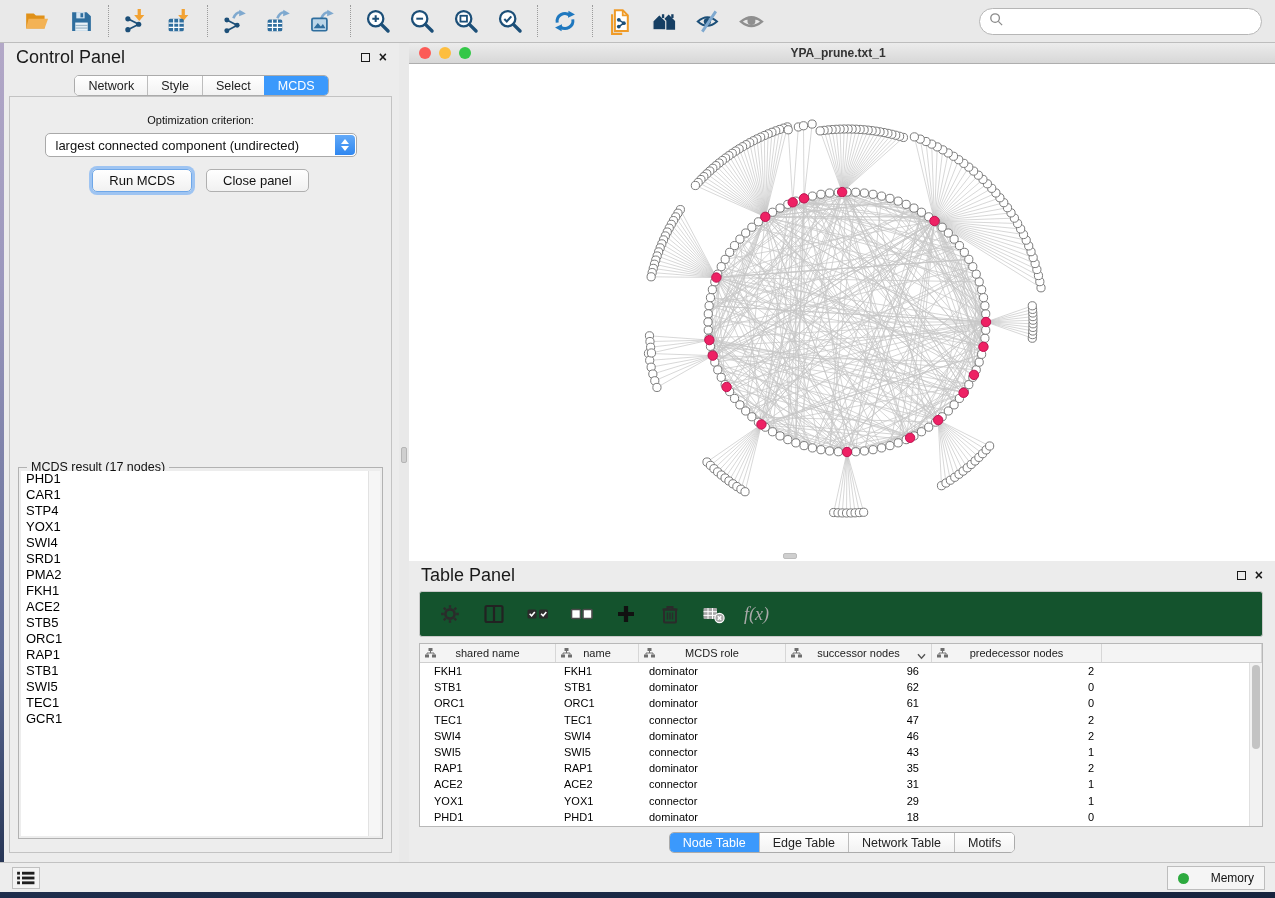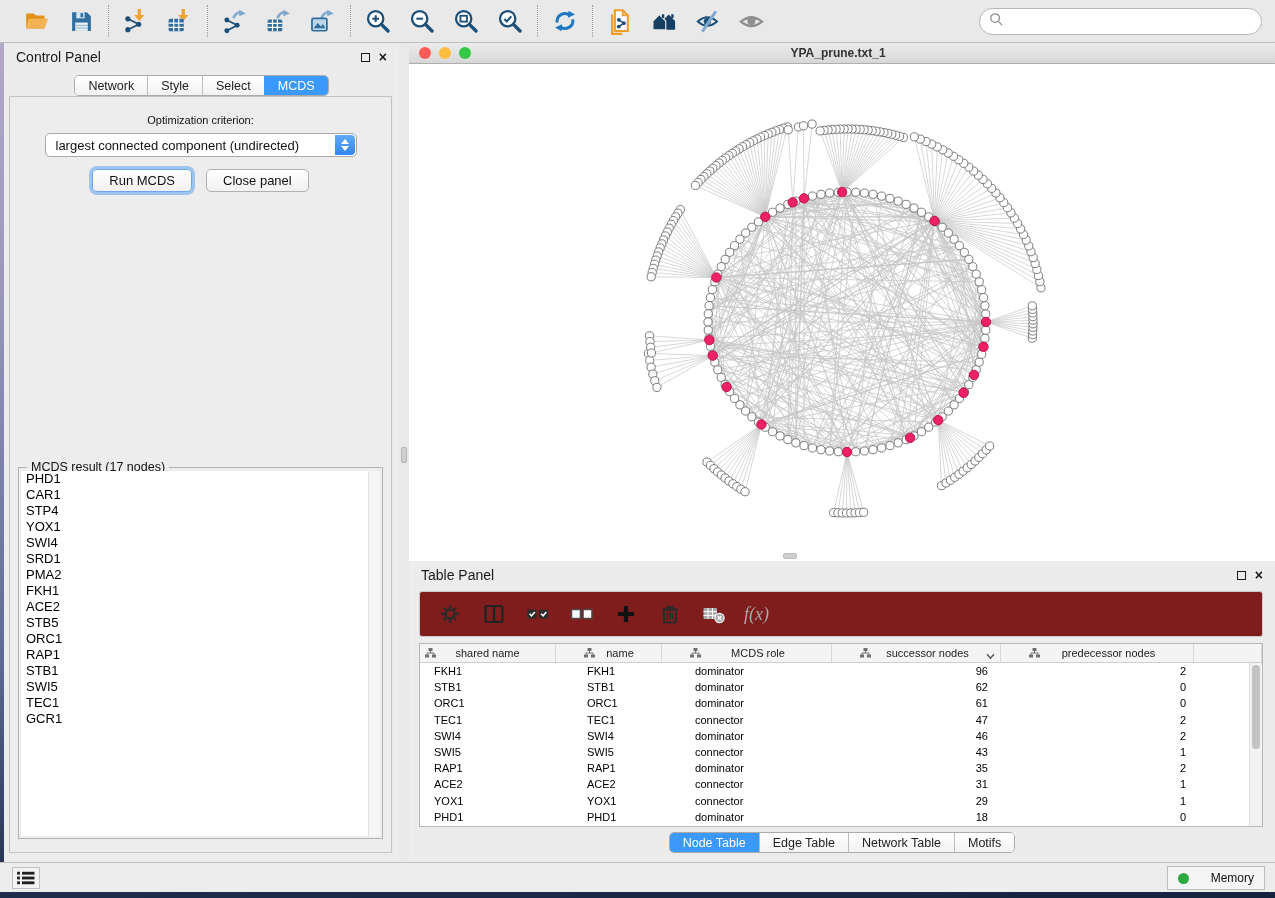--- a/index.html
+++ b/index.html
@@ -13,21 +13,21 @@
   .tgroup{ display:flex; align-items:center; gap:16px; padding:0 13px; }
   .tsep{ width:0; height:32px; border-left:1px dotted #9b9b9b; }
   .tbtn{ width:28px; height:28px; display:flex; align-items:center; justify-content:center; cursor:default; }
   .search-wrap{ margin-left:auto; margin-right:13px; width:283px; height:27px; background:#fff;
     border:1px solid #b6b6b6; border-radius:14px; display:flex; align-items:center; padding-left:9px; gap:5px; }
   .search-wrap input{ border:none; outline:none; flex:1; height:20px; font-size:12px; background:transparent; }
 
   
   .control-panel{ position:absolute; left:4px; top:43px; width:395px; height:819px; background:#ececec; }
   .cp-header{ height:28px; display:flex; align-items:center; padding:0 12px; }
-  .cp-title{ font-size:14px; color:#1a1a1a; }
+  .cp-title{ font-size:18px; color:#1a1a1a; }
   .win-icons{ margin-left:auto; display:flex; align-items:center; gap:9px; }
   .float-box{ width:9px; height:9px; border:1.5px solid #1a1a1a; display:inline-block; }
   .close-x{ font-size:14px; font-weight:bold; color:#1a1a1a; line-height:10px; }
   .segbar{ display:flex; height:21px; border:1px solid #ababab; border-radius:5px; overflow:hidden; background:#fdfdfd; }
   .segbar .seg{ padding:8px 13px; display:flex; align-items:center; font-size:12.5px; color:#222;
     border-left:1px solid #bdbdbd; background:linear-gradient(#ffffff,#f2f2f2); white-space:nowrap; }
   .segbar .seg:first-child{ border-left:none; }
   .segbar .seg.active{ background:#3b99fc; color:#fff; border-left-color:#3b99fc; }
   .cp-tabs-row{ position:absolute; left:0; top:32px; width:100%; display:flex; justify-content:center; }
   .cp-content{ position:absolute; left:5px; right:7px; top:53px; bottom:9px; background:#ededed; border:1px solid #c3c3c3; }
@@ -59,25 +59,25 @@
   .net-titlebar{ height:21px; background:linear-gradient(#ececec,#d7d7d7); border-bottom:1px solid #aeaeae;
     display:flex; align-items:center; position:relative; }
   .lights{ display:flex; gap:8px; margin-left:10px; }
   .light{ width:12px; height:12px; border-radius:50%; }
   .net-title{ position:absolute; left:0; right:8px; text-align:center; font-size:12px; font-weight:bold; color:#333; }
   .net-canvas{ position:absolute; left:0; top:21px; right:0; bottom:0; background:#fff; }
 
   
   .table-panel{ position:absolute; left:409px; top:561px; width:866px; height:301px; background:#ececec; }
   .tp-header{ height:28px; display:flex; align-items:center; padding:0 12px; }
-  .tp-toolbar{ position:absolute; left:10px; right:12px; top:30px; height:46px; background:#7f1d1d;
+  .tp-toolbar{ position:absolute; left:10px; right:12px; top:30px; height:46px; background:#14532d;
     border:1px solid #c9c9c9; border-radius:3px; display:flex; align-items:center; gap:16px; padding-left:16px; }
   .fx{ font-family:"Liberation Serif", serif; font-style:italic; font-size:18px; color:#aaa; }
   .tp-table{ position:absolute; left:10px; right:12px; top:82px; height:184px; background:#fff; border:1px solid #b8b8b8; }
-  .tgrid{ display:grid; grid-template-columns:136px 83px 147px 146px 170px 1fr;gap:23px; }
+  .tgrid{ display:grid; grid-template-columns:136px 83px 147px 146px 170px 1fr; }
   .thead{ height:19px; background:#f4f4f4; border-bottom:1px solid #cfcfcf; }
   .hcell{ position:relative; display:flex; align-items:center; justify-content:center; font-size:11px; color:#222;
     border-right:1px solid #d7d7d7; overflow:hidden; }
   .hcell .hicon{ position:absolute; left:5px; top:4px; }
   .hcell .hsort{ position:absolute; right:5px; top:6px; }
   .tbody{ position:absolute; left:0; right:13px; top:19px; bottom:0; overflow:hidden; }
   .trow{ height:16.2px; }
   .cell{ font-size:11px; color:#000; line-height:16.2px; white-space:nowrap; overflow:hidden; }
   .a0{ padding-left:14px; } .a1{ padding-left:8px; } .a2{ padding-left:10px; }
   .a3{ text-align:right; padding-right:13px; } .a4{ text-align:right; padding-right:8px; }

